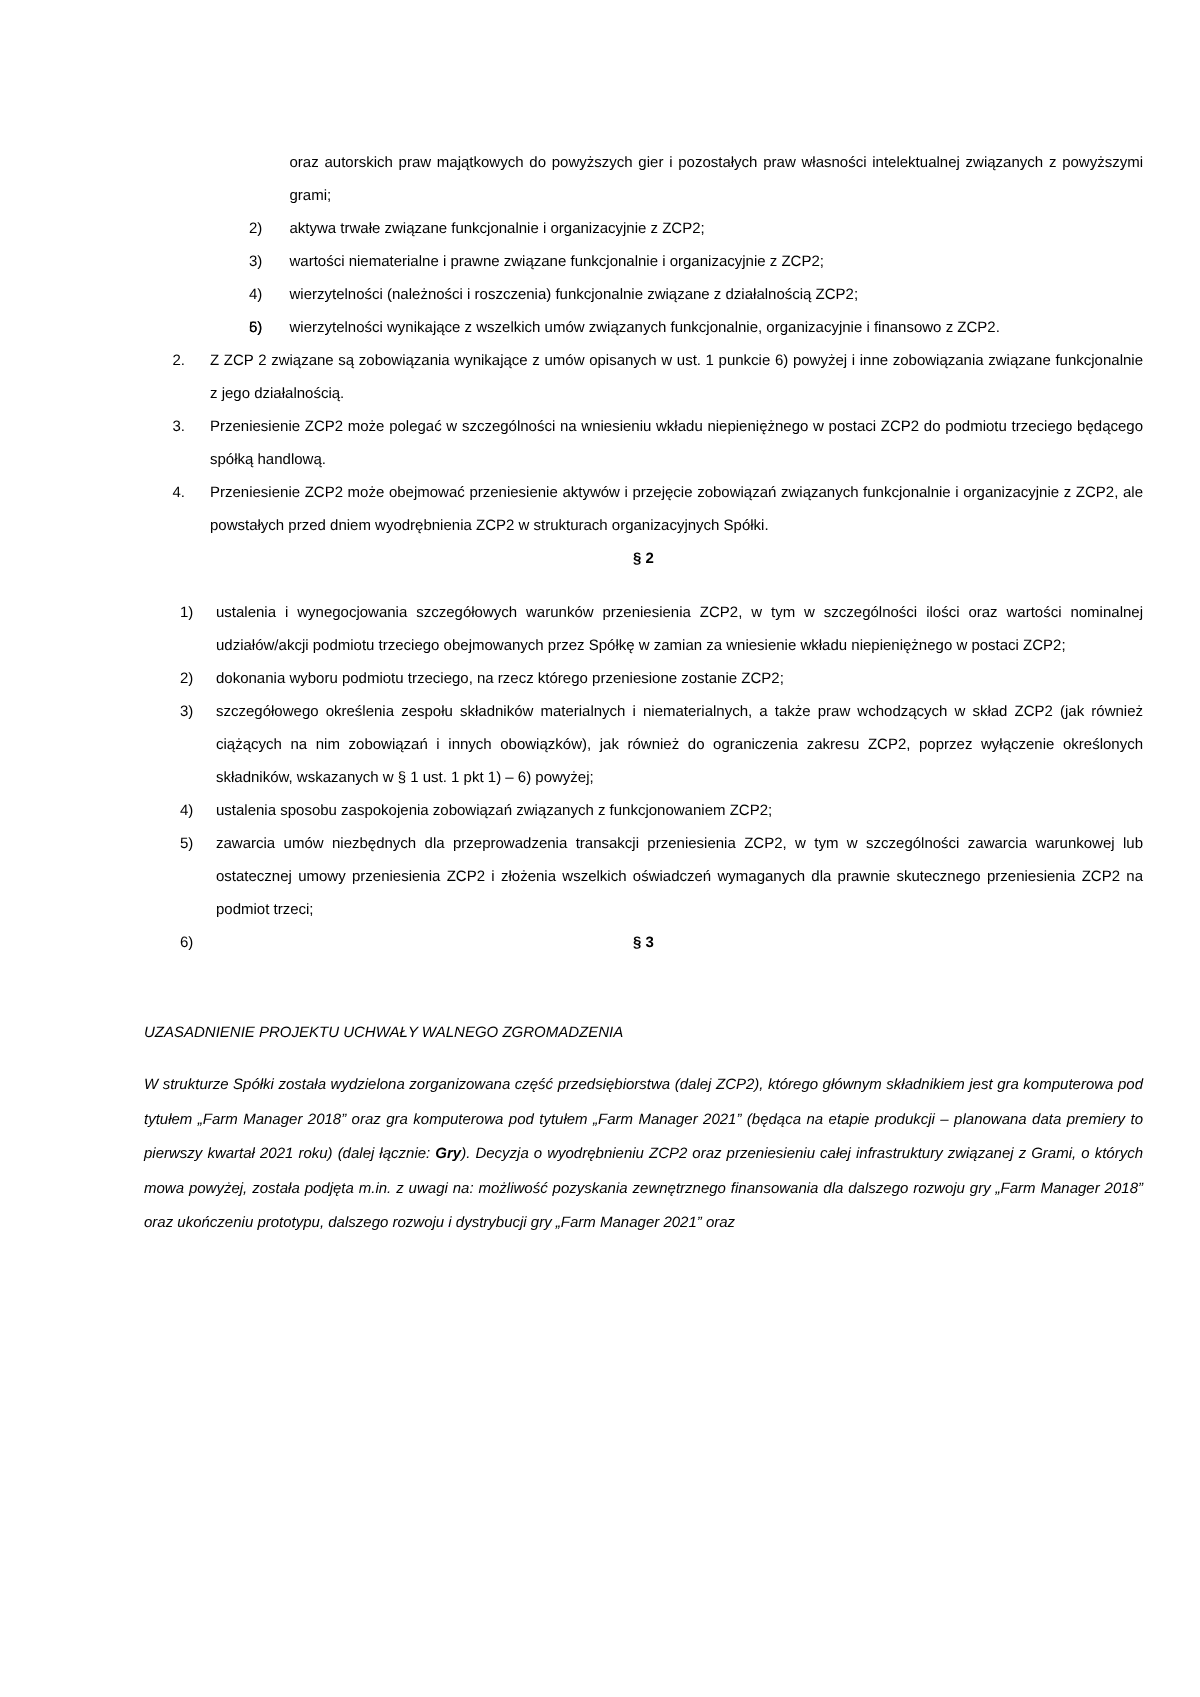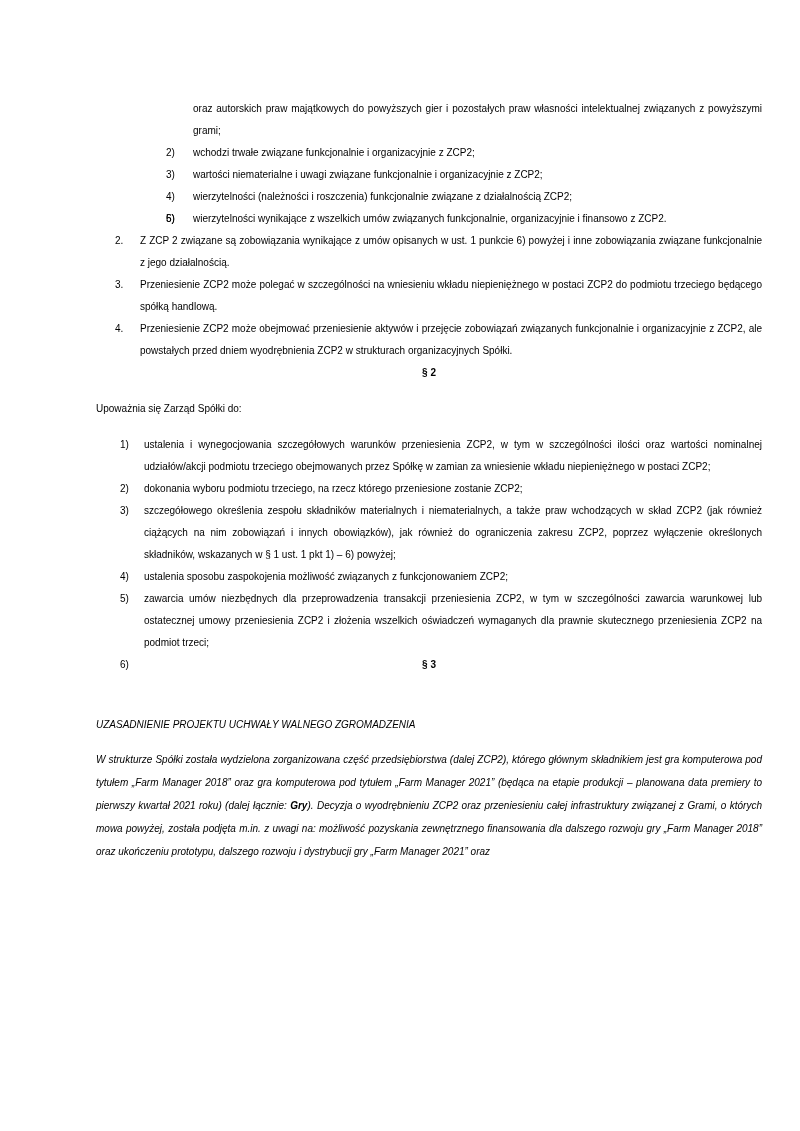--- a/index.html
+++ b/index.html
@@ -63,25 +63,25 @@
 </head>
 <body>
 
 <div class="page">
 
   <p class="cont">oraz autorskich praw majątkowych do powyższych gier i pozostałych praw własności intelektualnej związanych z powyższymi grami;</p>
 
   <div class="list-sub">
     <div class="li">
       <span class="num">2)</span>
-      <span class="txt">wchodzi trwałe związane funkcjonalnie i organizacyjnie z ZCP2;</span>
+      <span class="txt">aktywa trwałe związane funkcjonalnie i organizacyjnie z ZCP2;</span>
     </div>
     <div class="li">
       <span class="num">3)</span>
-      <span class="txt">wartości niematerialne i uwagi związane funkcjonalnie i organizacyjnie z ZCP2;</span>
+      <span class="txt">wartości niematerialne i prawne związane funkcjonalnie i organizacyjnie z ZCP2;</span>
     </div>
     <div class="li">
       <span class="num">4)</span>
       <span class="txt">wierzytelności (należności i roszczenia) funkcjonalnie związane z działalnością ZCP2;</span>
     </div>
     <div class="li">
       <span class="num">5)</span>
     </div>
     <div class="li">
       <span class="num">6)</span>
@@ -99,38 +99,37 @@
       <span class="txt">Przeniesienie ZCP2 może polegać w szczególności na wniesieniu wkładu niepieniężnego w postaci ZCP2 do podmiotu trzeciego będącego spółką handlową.</span>
     </div>
     <div class="li">
       <span class="num">4.</span>
       <span class="txt">Przeniesienie ZCP2 może obejmować przeniesienie aktywów i przejęcie zobowiązań związanych funkcjonalnie i organizacyjnie z ZCP2, ale powstałych przed dniem wyodrębnienia ZCP2 w strukturach organizacyjnych Spółki.</span>
     </div>
   </div>
 
   <p class="sec-head" style="margin-top:0;">§ 2</p>
 
-  <p class="intro">Upoważnia się Zarząd Spółki do:</p>
 
   <div class="list-b">
     <div class="li">
       <span class="num">1)</span>
       <span class="txt">ustalenia i wynegocjowania szczegółowych warunków przeniesienia ZCP2, w tym w szczególności ilości oraz wartości nominalnej udziałów/akcji podmiotu trzeciego obejmowanych przez Spółkę w zamian za wniesienie wkładu niepieniężnego w postaci ZCP2;</span>
     </div>
     <div class="li">
       <span class="num">2)</span>
       <span class="txt">dokonania wyboru podmiotu trzeciego, na rzecz którego przeniesione zostanie ZCP2;</span>
     </div>
     <div class="li">
       <span class="num">3)</span>
       <span class="txt">szczegółowego określenia zespołu składników materialnych i niematerialnych, a także praw wchodzących w skład ZCP2 (jak również ciążących na nim zobowiązań i innych obowiązków), jak również do ograniczenia zakresu ZCP2, poprzez wyłączenie określonych składników, wskazanych w § 1 ust. 1 pkt 1) – 6) powyżej;</span>
     </div>
     <div class="li">
       <span class="num">4)</span>
-      <span class="txt">ustalenia sposobu zaspokojenia możliwość związanych z funkcjonowaniem ZCP2;</span>
+      <span class="txt">ustalenia sposobu zaspokojenia zobowiązań związanych z funkcjonowaniem ZCP2;</span>
     </div>
     <div class="li">
       <span class="num">5)</span>
       <span class="txt">zawarcia umów niezbędnych dla przeprowadzenia transakcji przeniesienia ZCP2, w tym w szczególności zawarcia warunkowej lub ostatecznej umowy przeniesienia ZCP2 i złożenia wszelkich oświadczeń wymaganych dla prawnie skutecznego przeniesienia ZCP2 na podmiot trzeci;</span>
     </div>
     <div class="li">
       <span class="num">6)</span>
     </div>
   </div>
 

